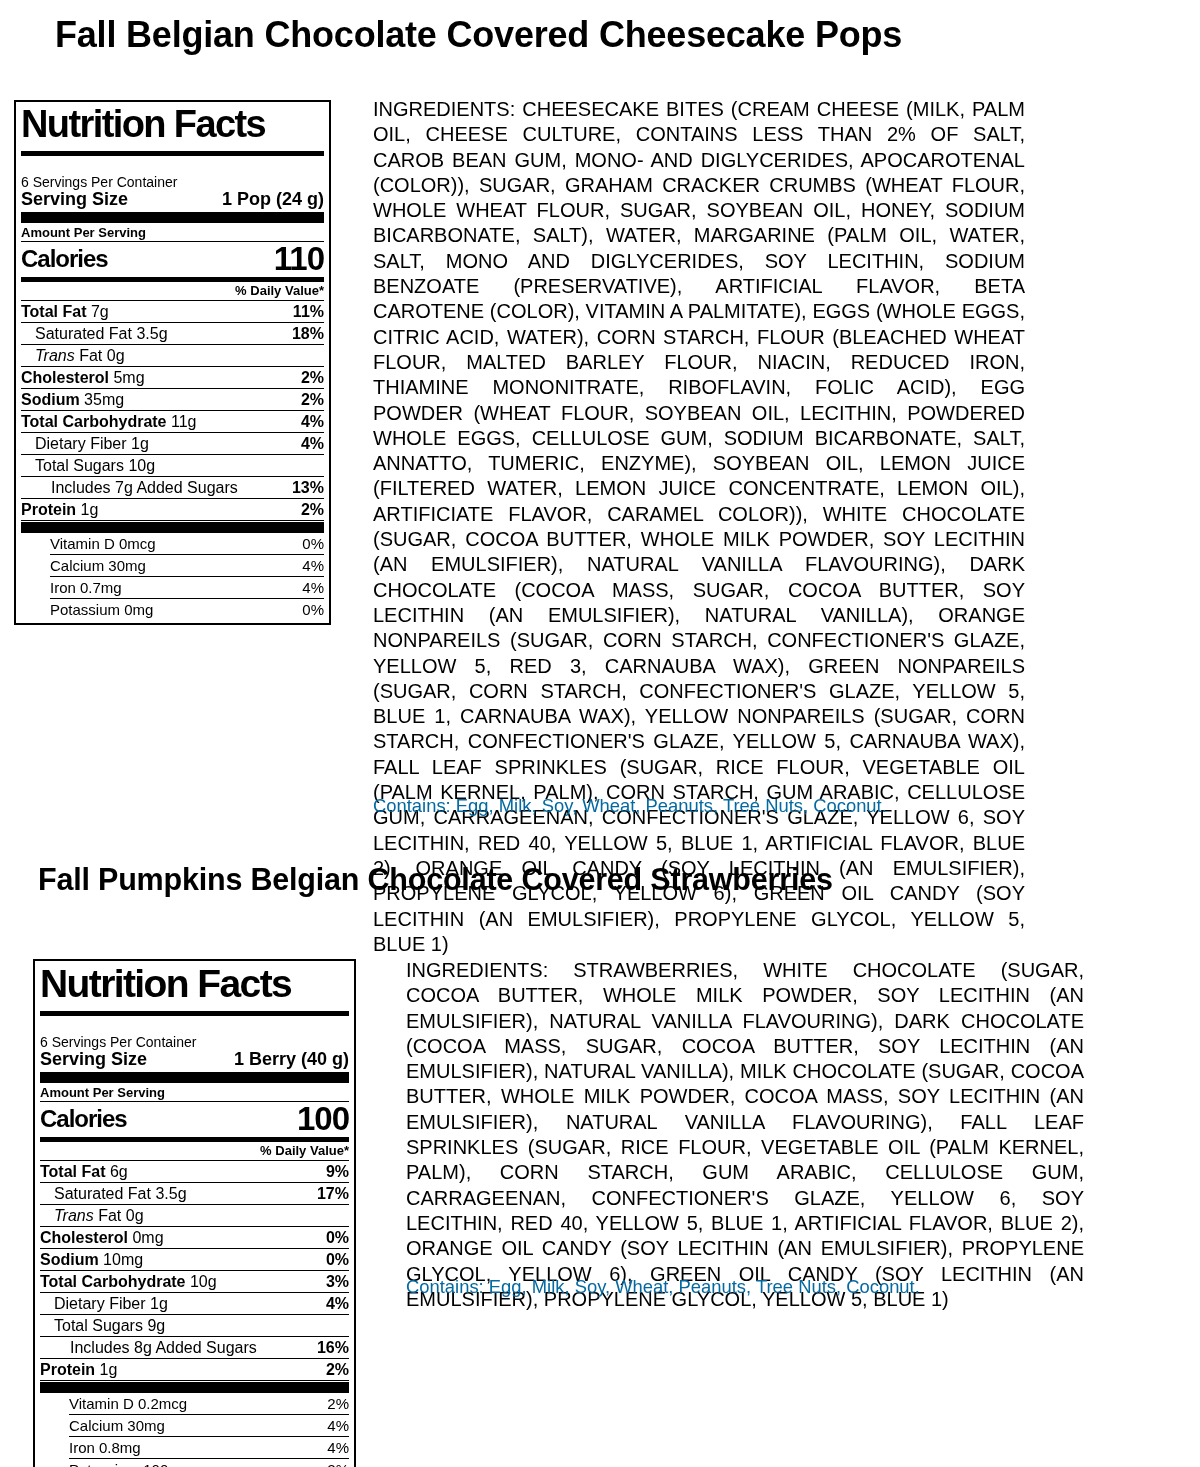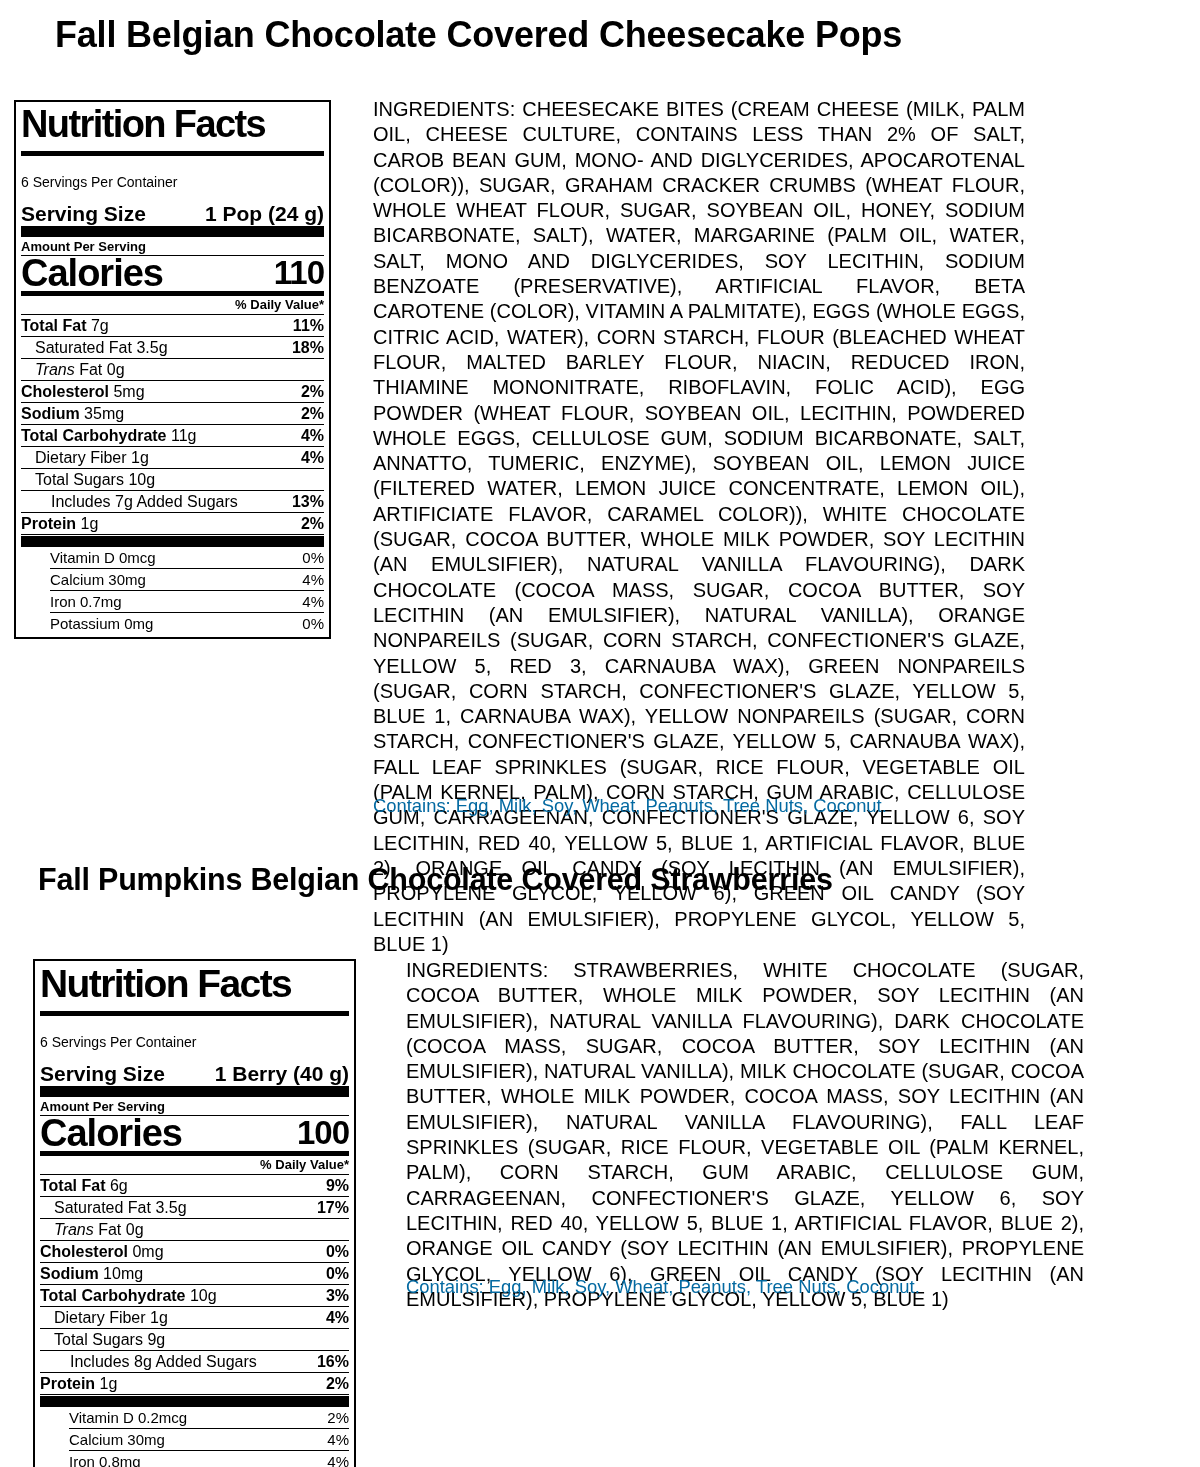--- a/index.html
+++ b/index.html
@@ -80,41 +80,41 @@
 
   .servings-line {
     font-size: 14px;
     line-height: 16px;
     padding-top: 18px;
   }
   .serving-size-row {
     display: flex;
     justify-content: space-between;
     align-items: baseline;
-    font-size: 21px;
+    font-size: 18px;
     font-weight: bold;
     line-height: 19px;
     padding-bottom: 2px;
   }
-  .serving-size-row .ss-value { font-weight: bold; margin-top: 14px; }
+  .serving-size-row .ss-value { font-weight: bold; }
 
   .amount-per {
     font-size: 13px;
     font-weight: bold;
     line-height: 15px;
     padding: 2px 0 1px 0;
   }
   .calories-row {
     display: flex;
     justify-content: space-between;
     align-items: flex-end;
     padding-bottom: 1px;
   }
   .calories-row .cal-label {
-    font-size: 38px;
+    font-size: 24px;
     font-weight: bold;
     letter-spacing: -1px;
     line-height: 34px;
   }
   .calories-row .cal-value {
     font-size: 33px;
     font-weight: bold;
     letter-spacing: -1px;
     line-height: 34px;
   }

